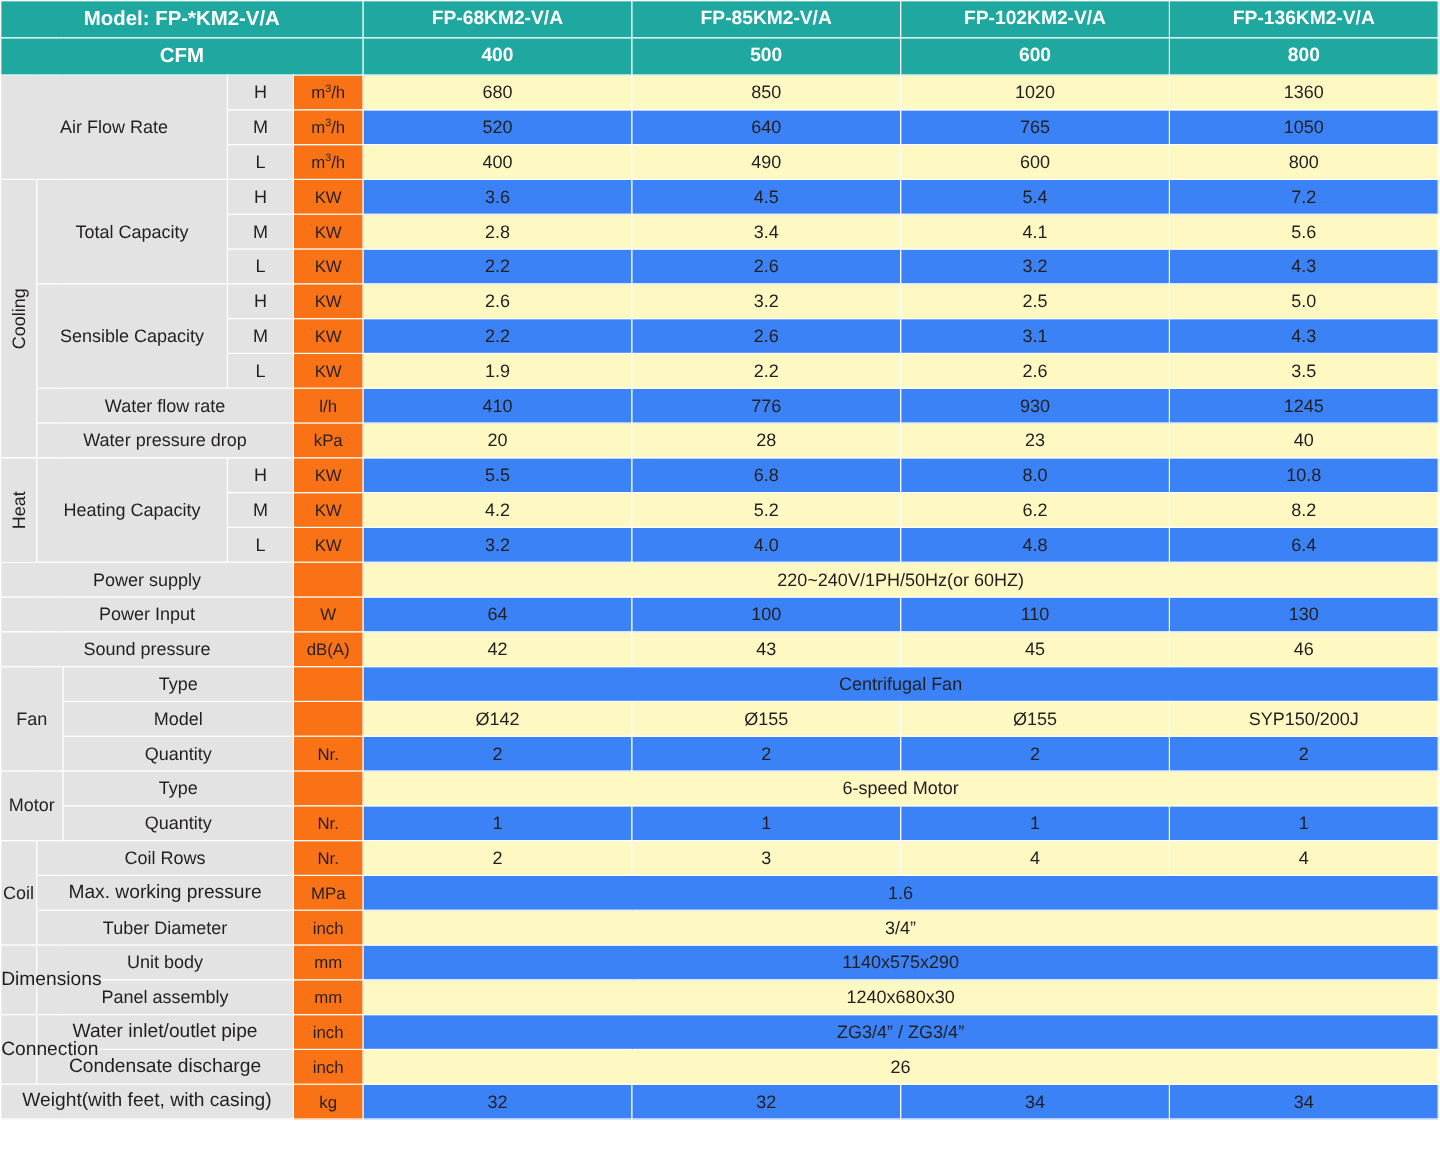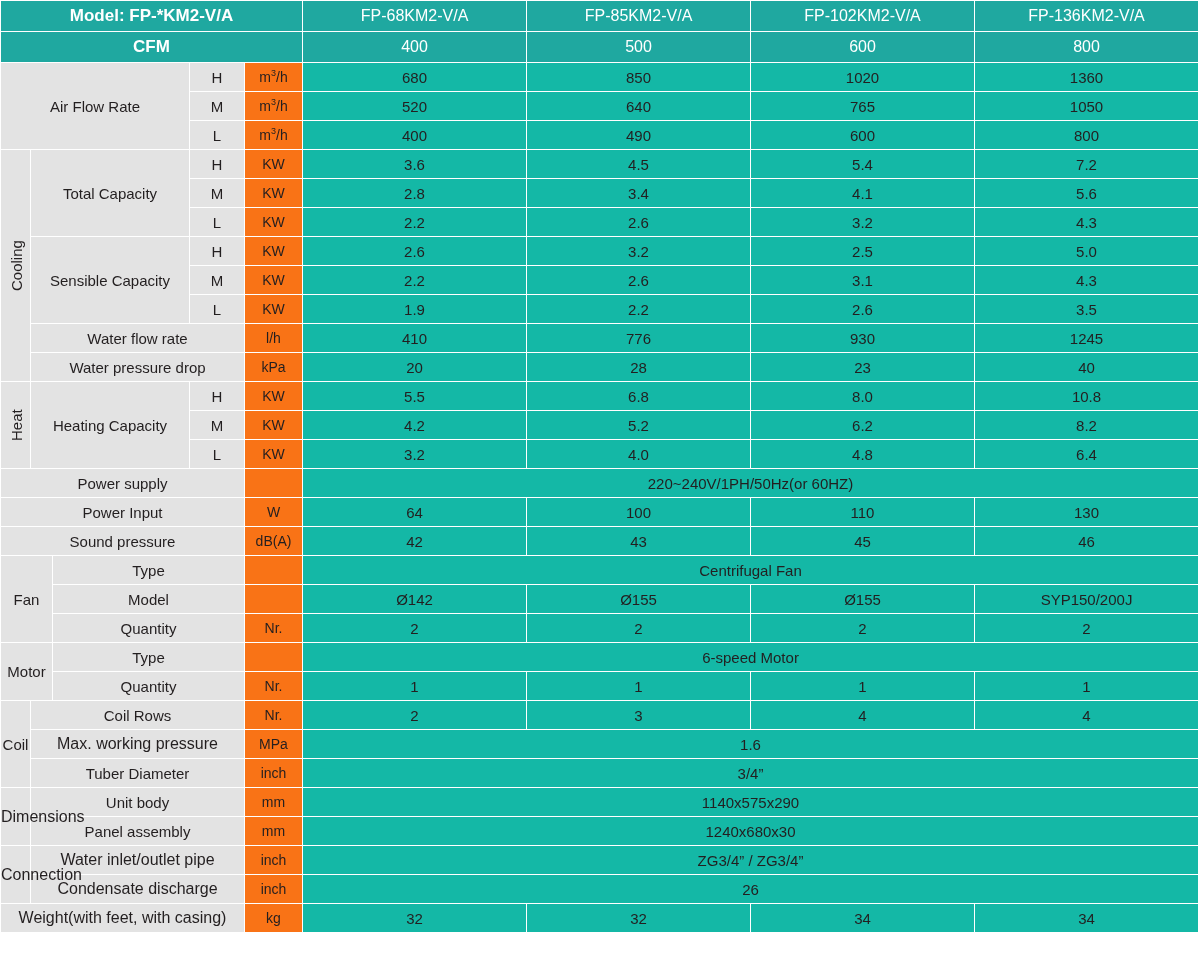--- a/index.html
+++ b/index.html
@@ -28,42 +28,42 @@
   col.c0{width:30px;}
   col.c1{width:22px;}
   col.c2{width:137px;}
   col.c3{width:55px;}
   col.c4{width:58px;}
   col.cv{width:224px;}
 
   .hdr{
     background:#1fa8a0;
     color:#ffffff;
-    font-weight:normal;
+    font-weight:bold;
     font-size:16px;
     height:31px;
   }
   .hdr-model{
     background:#1fa8a0;
     color:#ffffff;
     font-weight:bold;
     font-size:17px;
   }
   .lbl{
     background:#e3e3e3;
   }
   .unit{
     background:#f97316;
     font-size:14px;
   }
   .val{
-    background:#14b8a6;
+    background:#fef9c3;
   }
   .val-alt{
-    background:#14b8a6;
+    background:#3b82f6;
   }
   .vert{
     background:#e3e3e3;
     writing-mode:vertical-rl;
     transform:rotate(180deg);
     white-space:nowrap;
     font-size:15px;
   }
   .smaller{font-size:16px;}
   sup{font-size:9px;vertical-align:super;line-height:0;}

